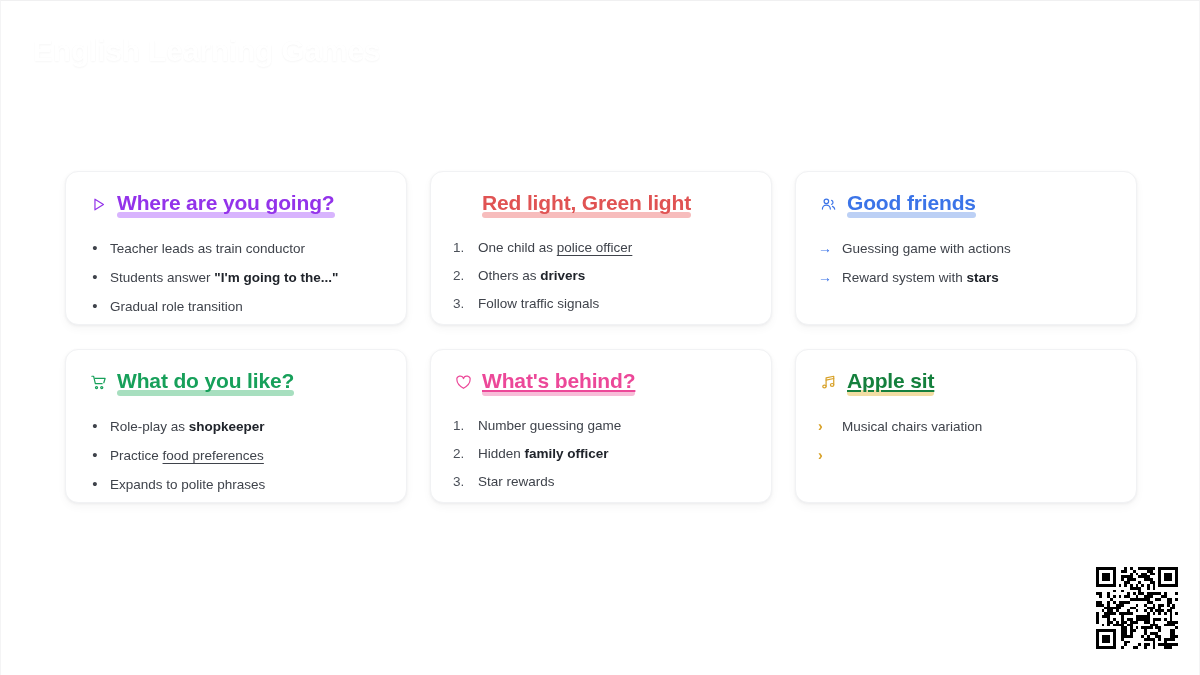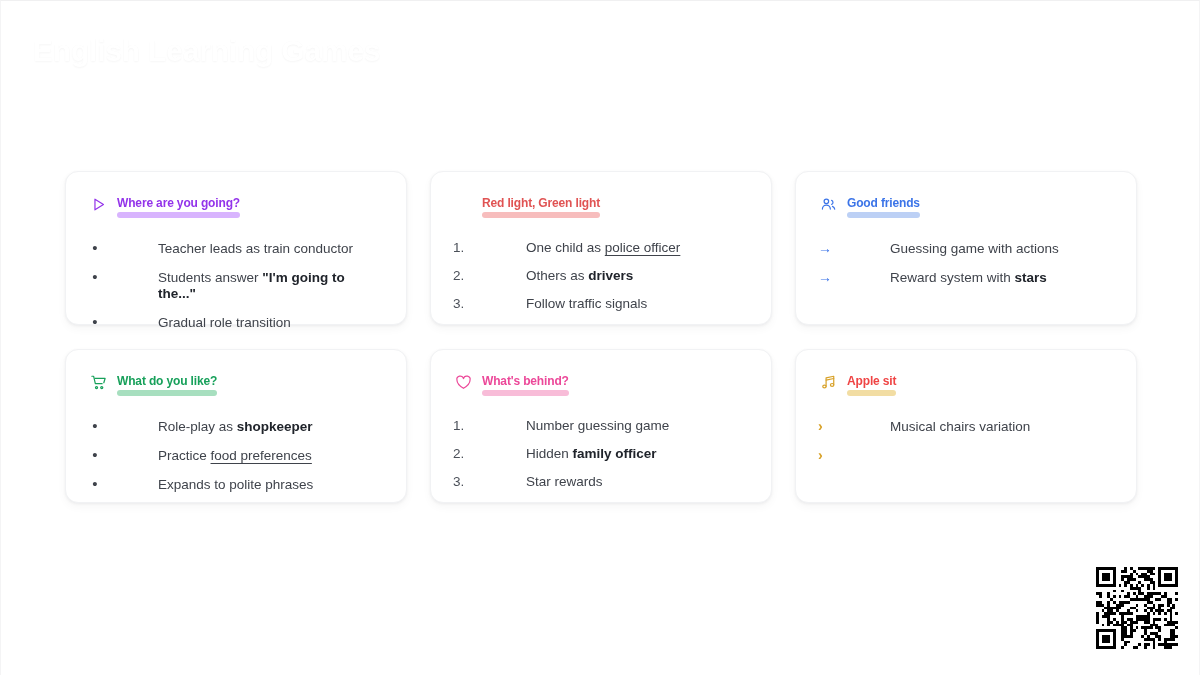--- a/index.html
+++ b/index.html
@@ -75,21 +75,21 @@
     justify-content: center;
     margin-top: 1px;
   }
   .card-icon svg { display: block; }
   .card-icon.spacer { width: 20px; }
   .title-wrap {
     position: relative;
     display: inline-block;
   }
   .card-title {
-    font-size: 12px;
+    font-size: 21px;
     font-weight: 700;
     line-height: 22px;
     letter-spacing: -0.15px;
     white-space: nowrap;
     position: relative;
     z-index: 2;
   }
   .title-bar {
     position: absolute;
     left: 0;
@@ -130,21 +130,21 @@
     width: 14px;
   }
   .marker.num {
     color: #4b5059;
     width: 17px;
   }
   .marker.sym {
     font-size: 14px;
     font-weight: 600;
   }
-  .li-text { flex: 1 1 auto; margin-left: 48px; }
+  .li-text { flex: 1 1 auto; }
   .li-text b { font-weight: 700; color: #20242b; }
   .li-text u { text-decoration: underline; text-underline-offset: 2.5px; text-decoration-thickness: 1px; }
 
   
   .qr {
     position: absolute;
     left: 1095px;
     top: 566px;
     width: 82px;
     height: 82px;
@@ -254,21 +254,21 @@
           </li>
         </ul>
       </div>
       <div class="card">
         <div class="card-head">
           <span class="card-icon">
             <svg width="17" height="17" viewBox="0 0 24 24">
               <path d="M12 20.2 C12 20.2 2.8 14.6 2.8 8.8 A4.6 4.6 0 0 1 12 6.6 A4.6 4.6 0 0 1 21.2 8.8 C21.2 14.6 12 20.2 12 20.2 Z" stroke="#ec4899" fill="none" stroke-width="1.7" stroke-linecap="round" stroke-linejoin="round"></path>
             </svg>
           </span>
-          <span class="title-wrap"><span class="title-bar" style="background: rgb(248, 188, 216);"></span><span class="card-title" style="color: rgb(236, 72, 153);">What's behind?</span></span>
+          <span class="title-wrap"><span class="title-bar" style="background: rgb(248, 188, 216);"></span><span class="card-title" style="color: rgb(236, 72, 153); text-decoration: underline;">What's behind?</span></span>
         </div>
         <ul class="card-list">
           <li>
             <span class="marker num">1.</span>
             <span class="li-text">Number guessing game</span>
           </li>
           <li>
             <span class="marker num">2.</span>
             <span class="li-text">Hidden <b>family officer</b></span>
           </li>
@@ -281,21 +281,21 @@
       <div class="card">
         <div class="card-head">
           <span class="card-icon">
             <svg width="17" height="17" viewBox="0 0 24 24">
               <path d="M8.6 17.2 V5.4 L19.4 3.2 V15" stroke="#d8a22a" fill="none" stroke-width="1.7" stroke-linecap="round" stroke-linejoin="round"></path>
               <path d="M8.6 8.6 L19.4 6.4" stroke="#d8a22a" fill="none" stroke-width="1.7" stroke-linecap="round" stroke-linejoin="round"></path>
               <ellipse cx="6.3" cy="17.6" rx="2.4" ry="2" stroke="#d8a22a" fill="none" stroke-width="1.7" stroke-linecap="round" stroke-linejoin="round"></ellipse>
               <ellipse cx="17.1" cy="15.4" rx="2.4" ry="2" stroke="#d8a22a" fill="none" stroke-width="1.7" stroke-linecap="round" stroke-linejoin="round"></ellipse>
             </svg>
           </span>
-          <span class="title-wrap"><span class="title-bar" style="background: rgb(242, 221, 163);"></span><span class="card-title" style="color: #ef4444;">Apple sit</span></span>
+          <span class="title-wrap"><span class="title-bar" style="background: rgb(242, 221, 163);"></span><span class="card-title" style="color: #15803d; text-decoration: underline;">Apple sit</span></span>
         </div>
         <ul class="card-list">
           <li>
             <span class="marker sym" style="color: rgb(216, 162, 42);">›</span>
             <span class="li-text">Musical chairs variation</span>
           </li>
           <li>
             <span class="marker sym" style="color: rgb(216, 162, 42);">›</span>
           </li>
         </ul>

